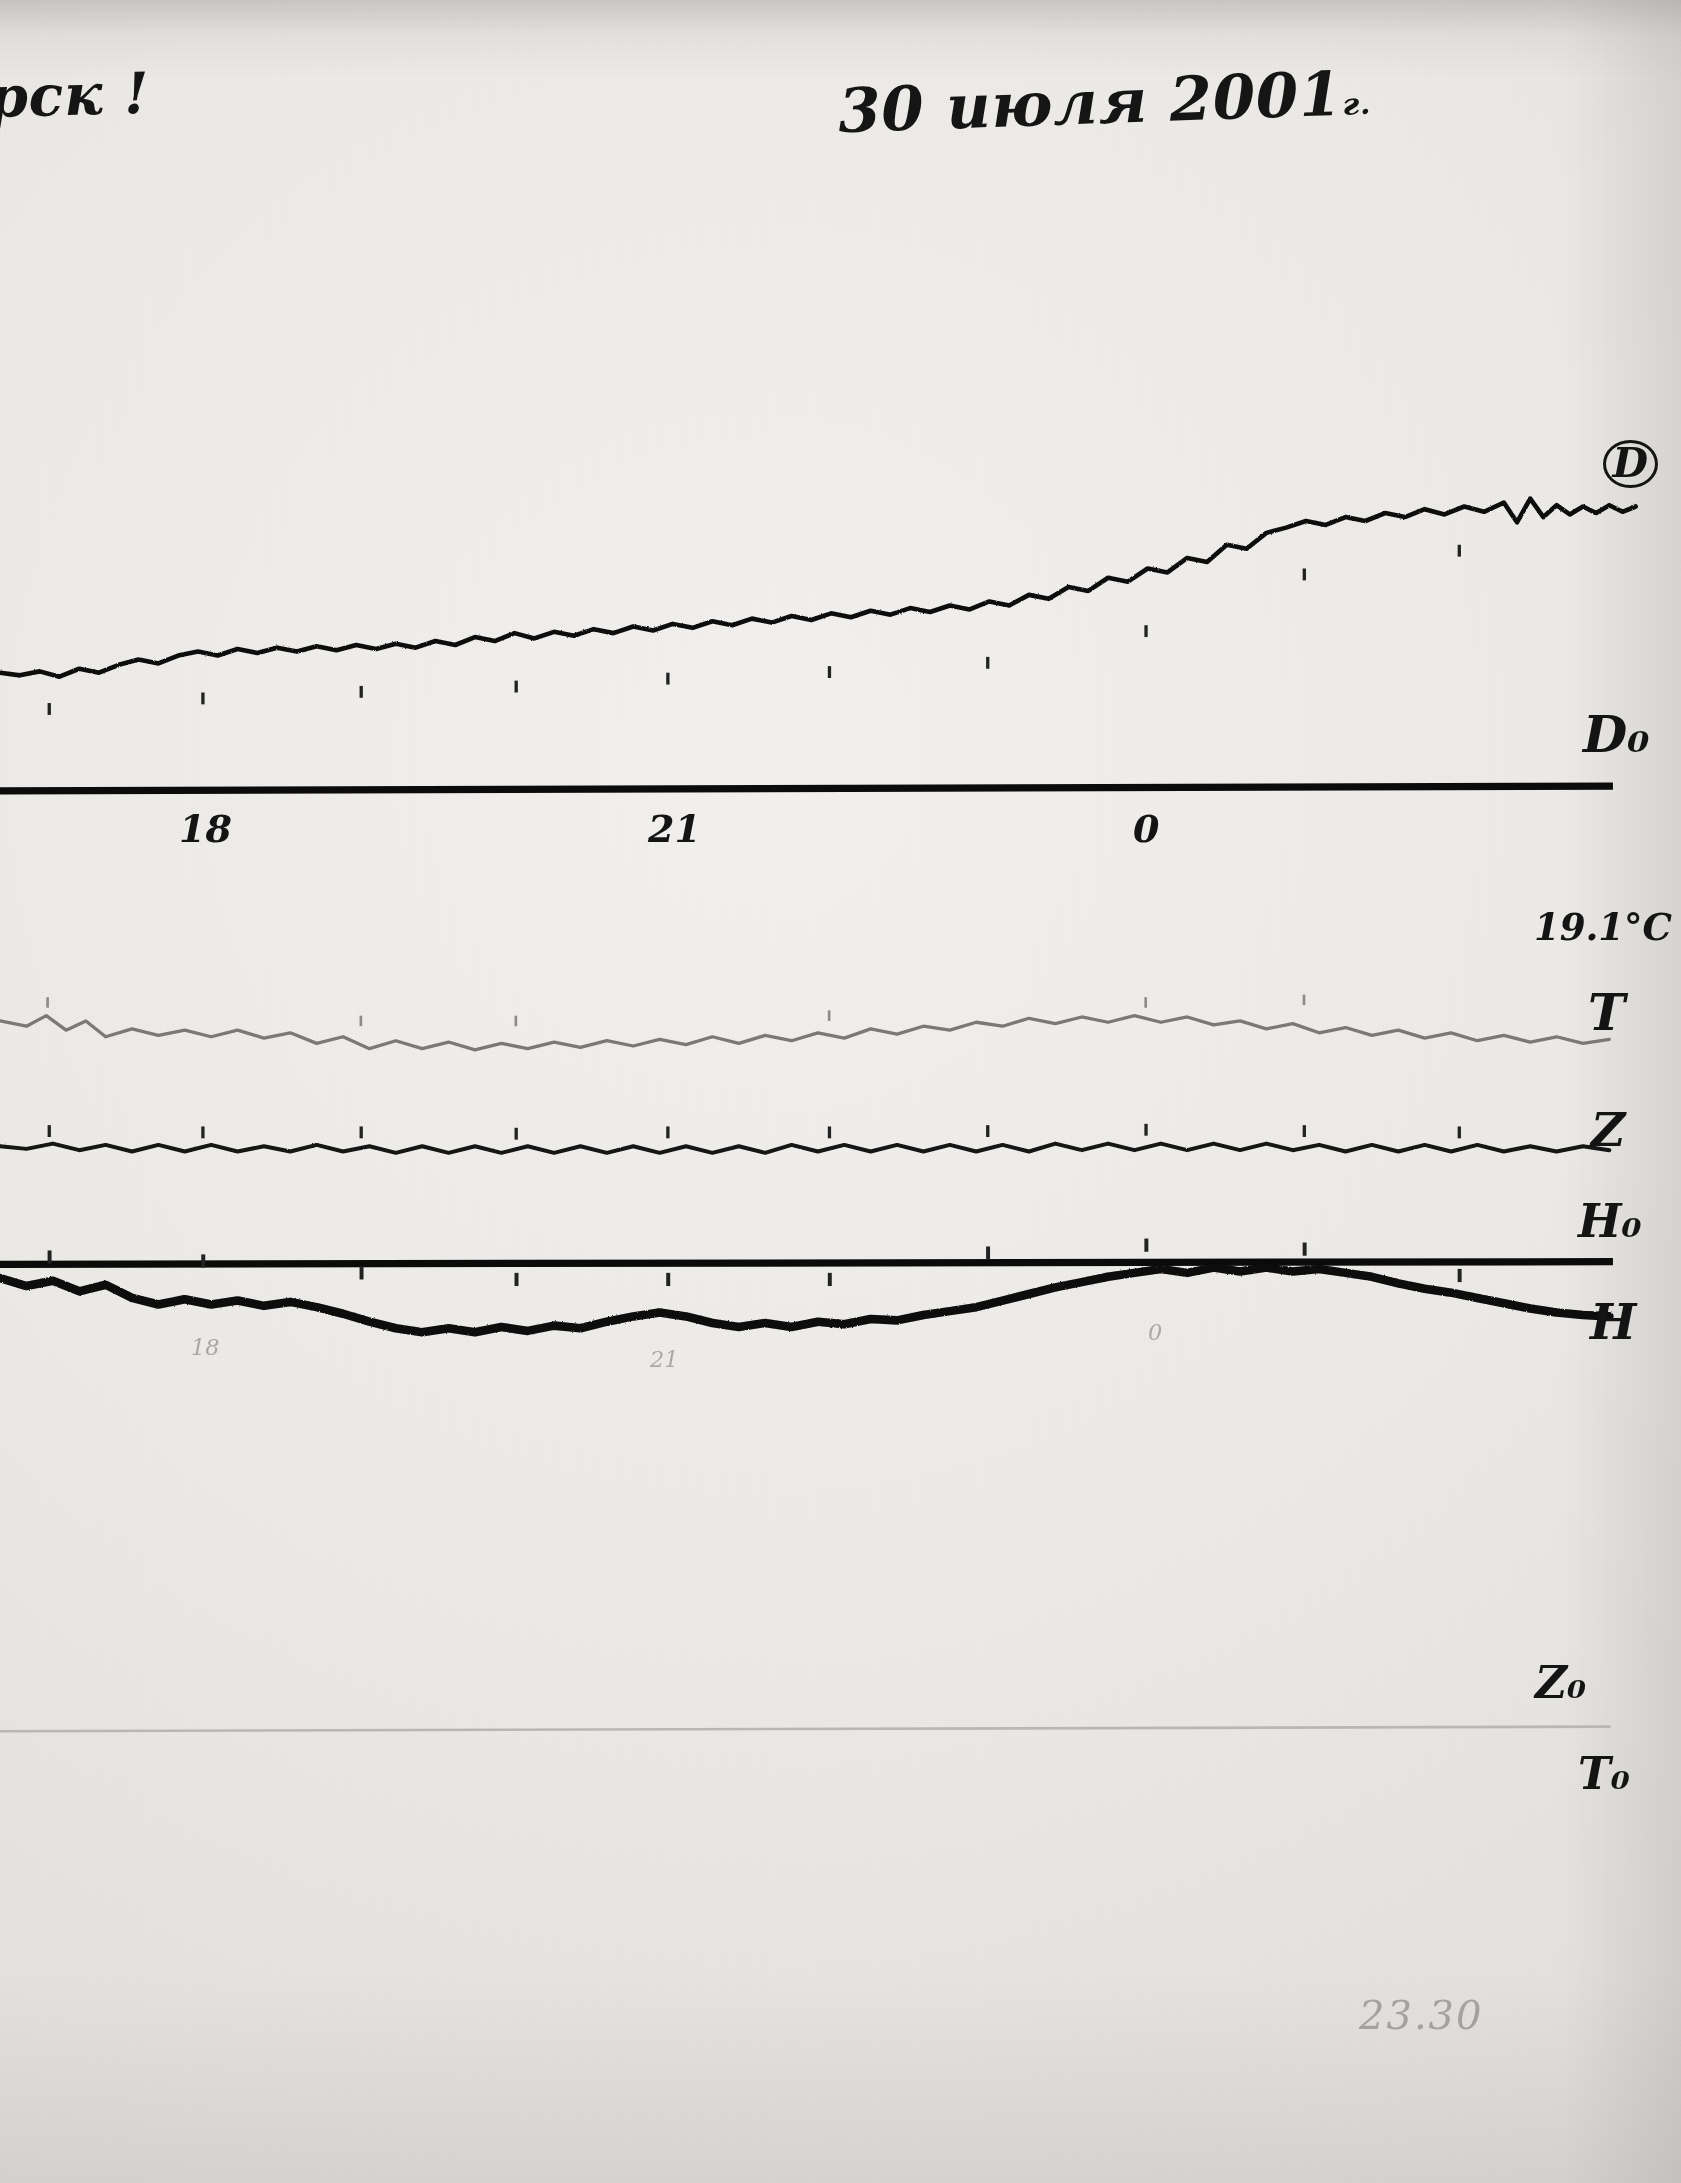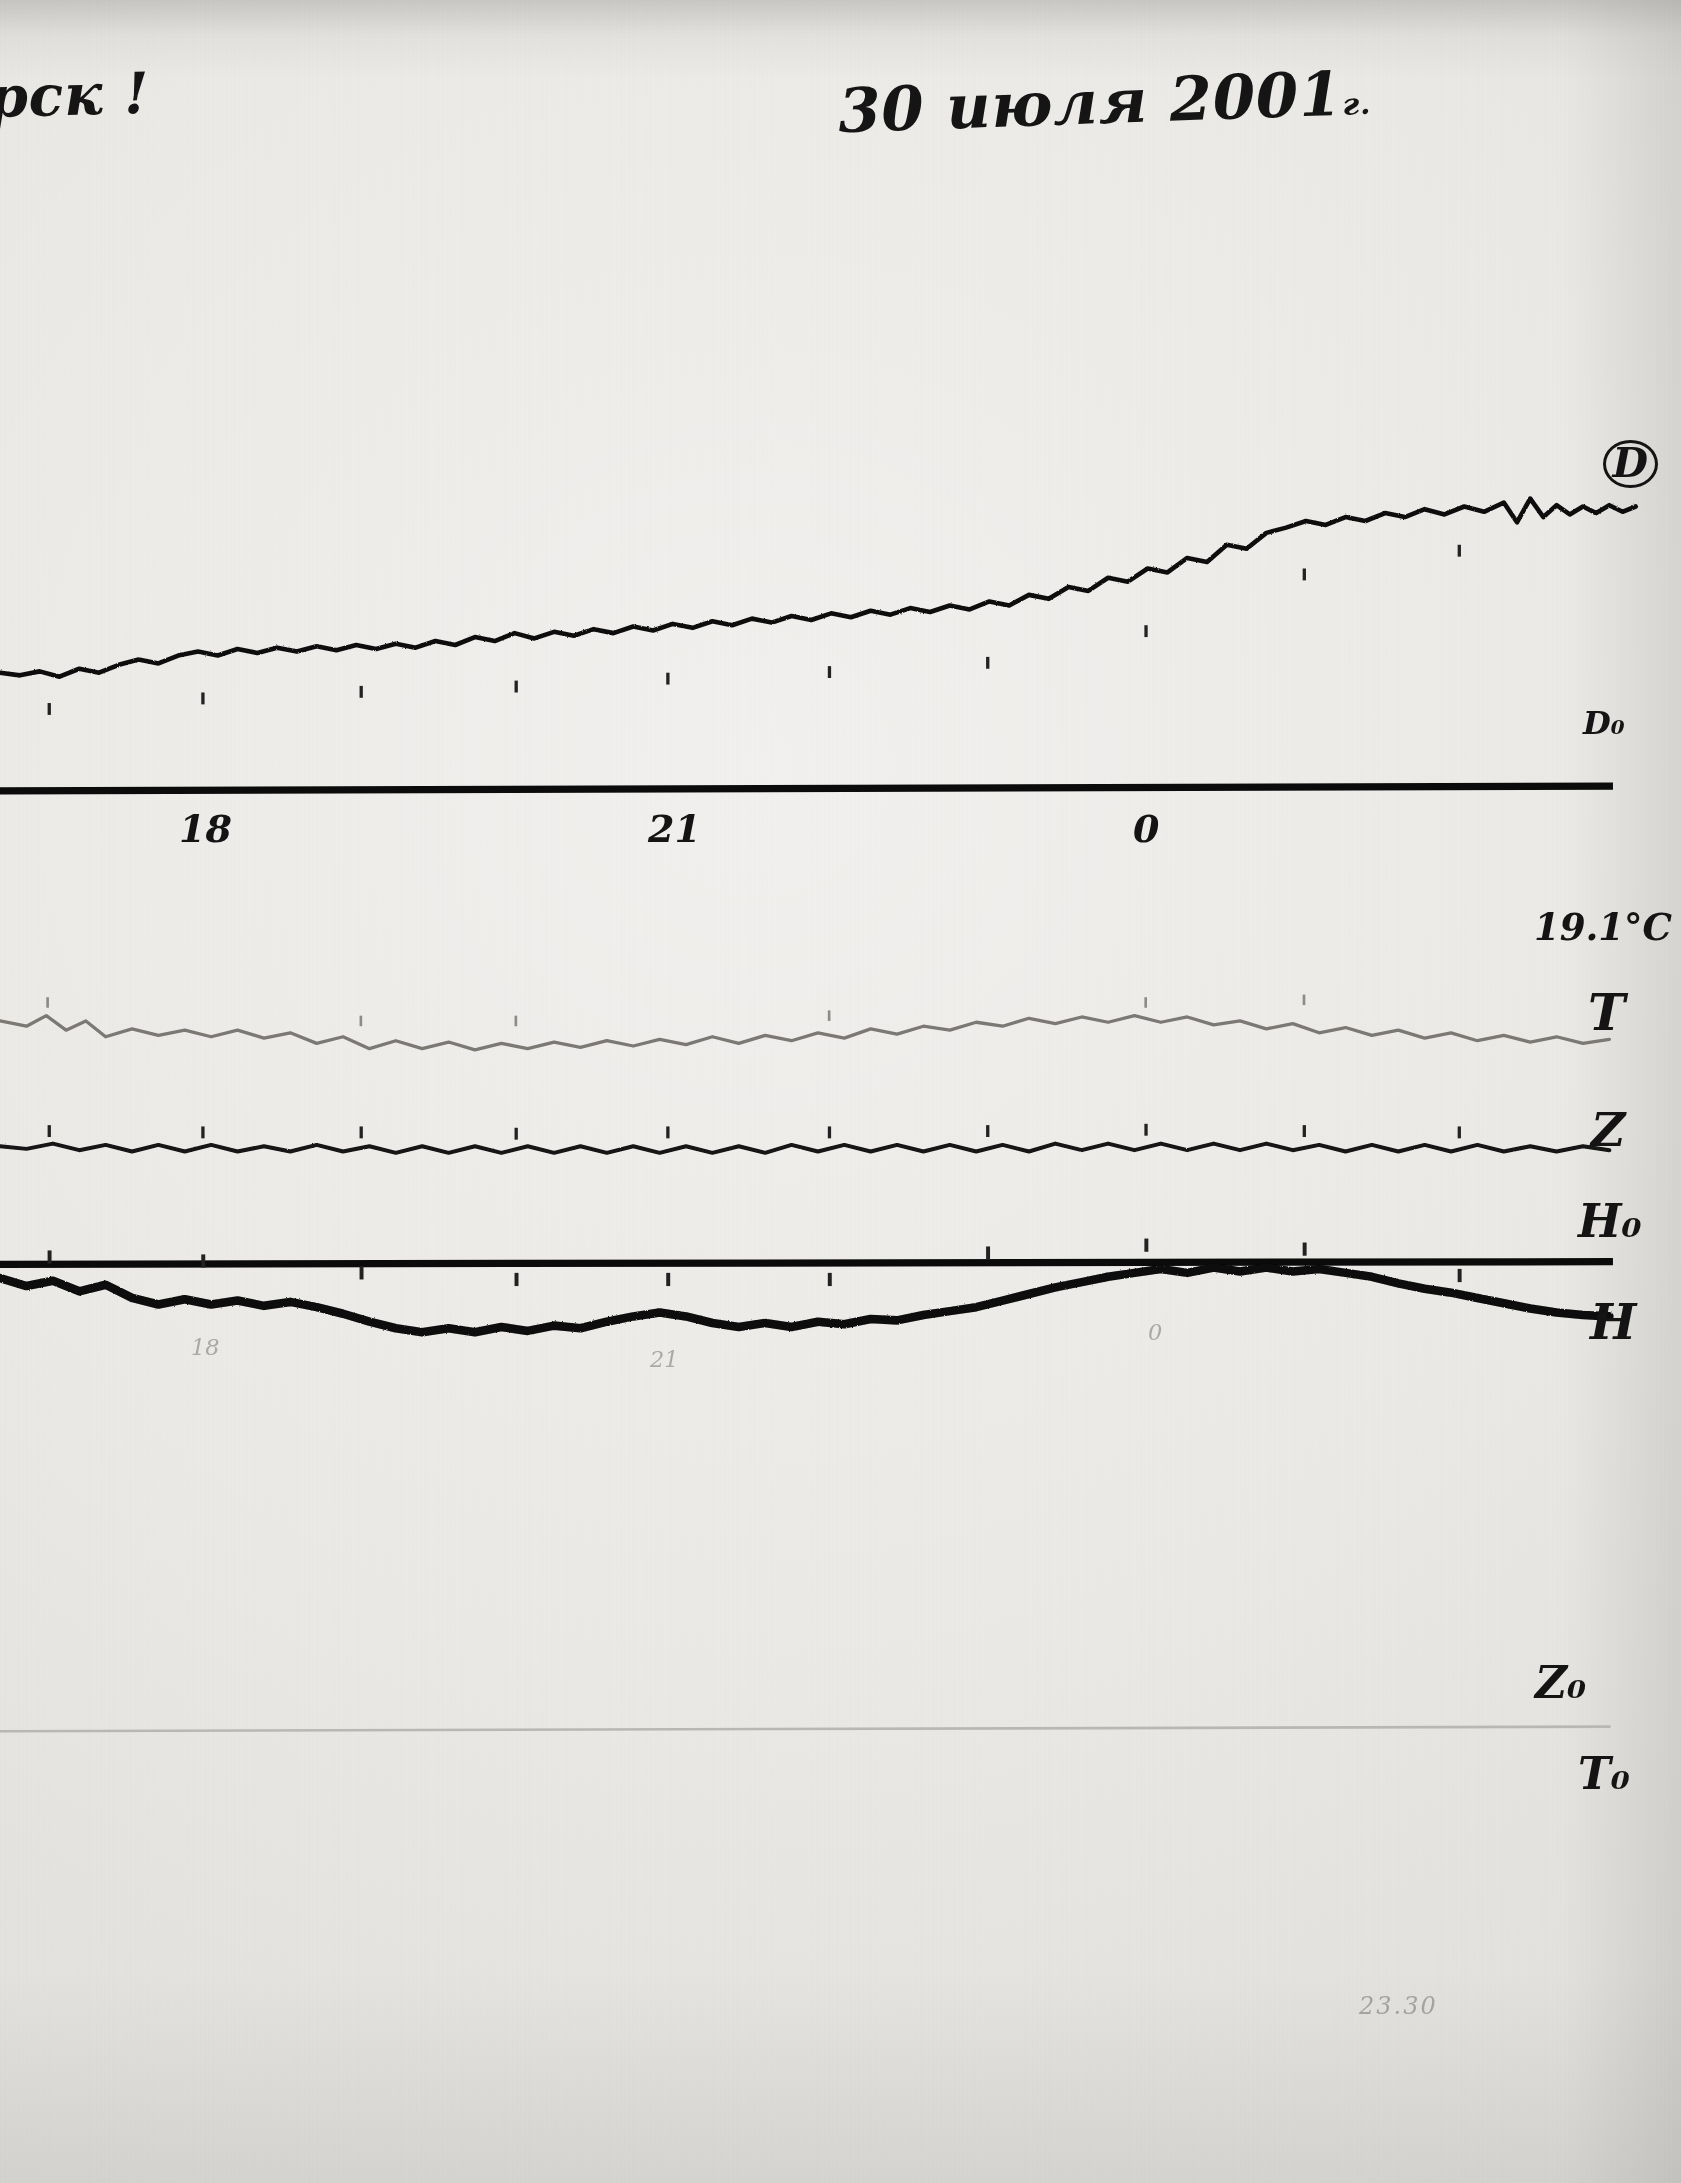--- a/index.html
+++ b/index.html
@@ -249,32 +249,32 @@
 <div class="axis-num" style="left:1133px; top:806px;">0</div>
 
 <div class="faint" style="left:191px; top:1334px; font-size:22.4px;">18</div>
 <div class="faint" style="left:650px; top:1346px; font-size:22.4px;">21</div>
 <div class="faint" style="left:1148px; top:1319px; font-size:22.4px;">0</div>
 
 <div class="chan-label" style="left:1603px; top:439px; font-size:41px;">
   <span style="display:inline-block;border:3.3px solid #141414;border-radius:50%;padding:0 6.6px;line-height:1.02;">D</span>
 </div>
 
-<div class="chan-label" style="left:1583px; top:704px; font-size:32px;">
+<div class="chan-label" style="left:1583px; top:704px; font-size:51px;">
   <span>D₀</span>
 </div>
 
 <div class="chan-label" style="left:1534px; top:905px; font-size:37px;">19.1°C</div>
 
 <div class="chan-label" style="left:1588px; top:983px; font-size:50px;">T</div>
 
 <div class="chan-label" style="left:1591px; top:1102px; font-size:47px;">Z</div>
 
 <div class="chan-label" style="left:1578px; top:1194px; font-size:46px;">H₀</div>
 
 <div class="chan-label" style="left:1590px; top:1293px; font-size:49px;">H</div>
 
 <div class="chan-label" style="left:1535px; top:1657px; font-size:44px;">Z₀</div>
 
 <div class="chan-label" style="left:1578px; top:1748px; font-size:44px;font-style:italic;">T₀</div>
 
-<div class="faint" style="left:1359px; top:1992px; font-size:24px; letter-spacing:2px;">23.30</div>
+<div class="faint" style="left:1359px; top:1992px; font-size:40px; letter-spacing:2px;">23.30</div>
 
 
 </body></html>

